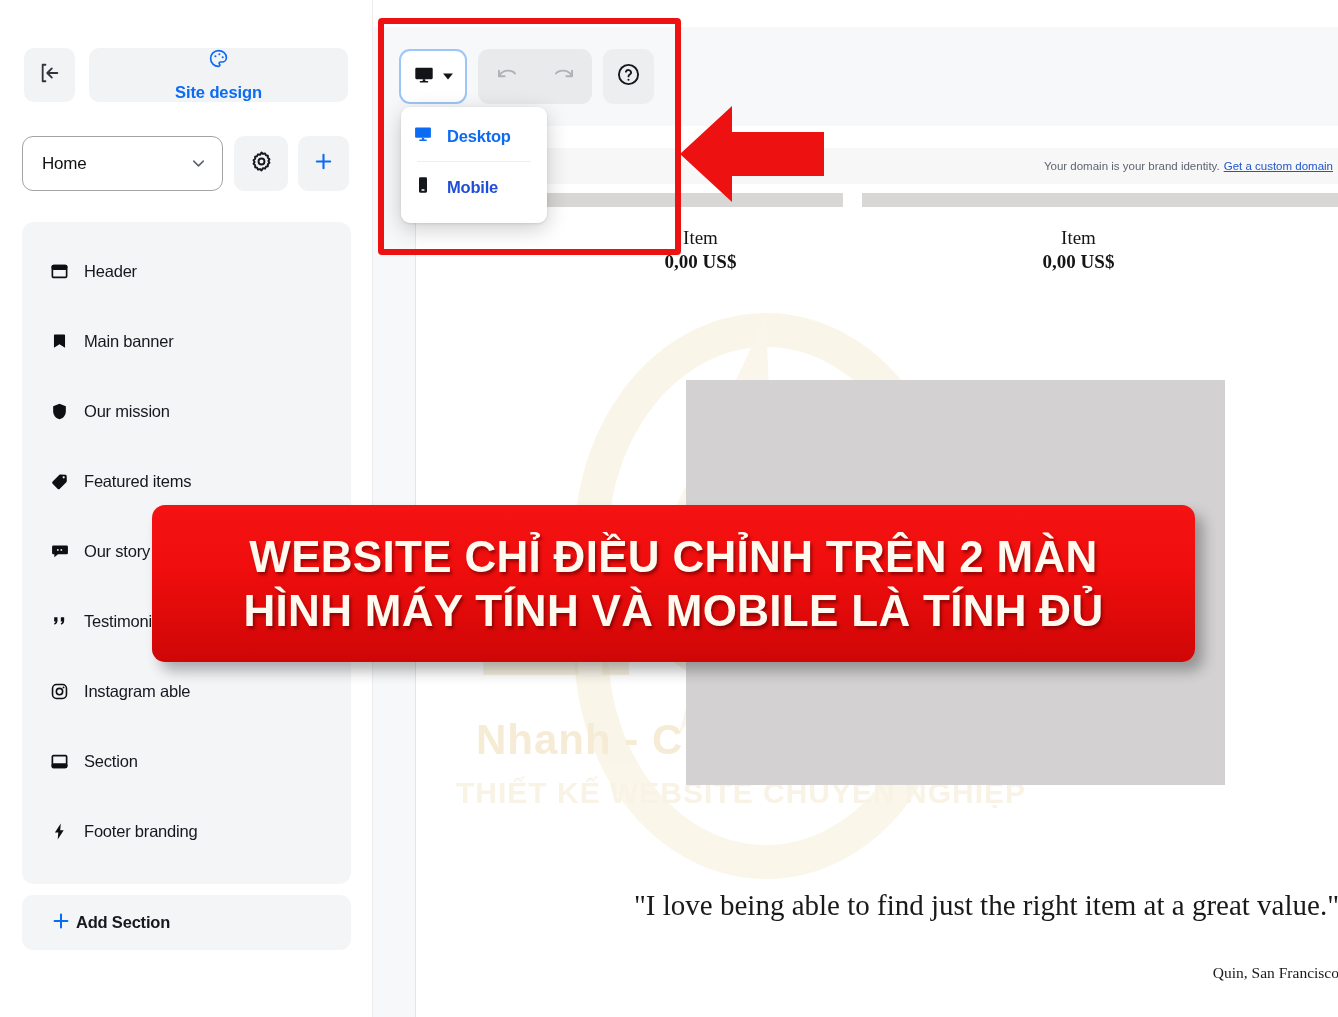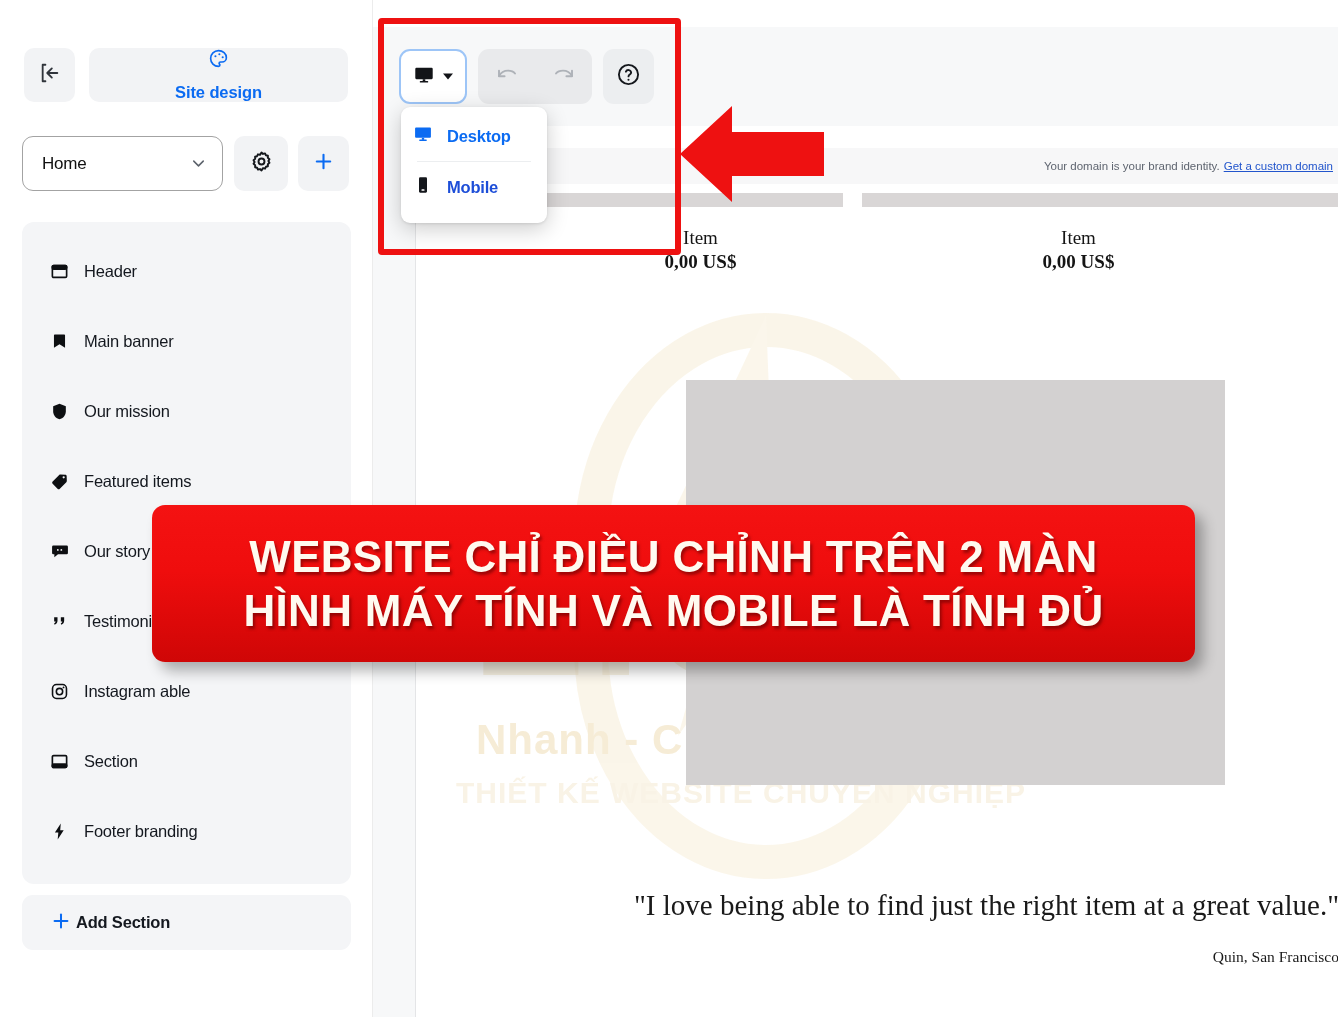--- a/index.html
+++ b/index.html
@@ -158,21 +158,21 @@
     position:absolute;left:270px;top:254px;width:539px;height:405px;
     background:#d3d1d1;
   }
 
   #testimonial{
     position:absolute;left:140px;top:760px;width:783px;
     font-family:"Liberation Serif", serif;color:#1a1a1a;
     text-align:right;padding-right:0;box-sizing:border-box;
   }
   #testimonial-quote{font-size:29px;line-height:38px;}
-  #testimonial-author{font-size:15.5px;margin-top:24px;}
+  #testimonial-author{font-size:15.5px;margin-top:40px;}
 
   
   #watermark{
     position:absolute;left:0;top:0;width:923px;height:891px;
     pointer-events:none;overflow:hidden;
   }
   #wm-light-text{
     position:absolute;left:55px;top:400px;width:700px;
     font-size:185px;font-weight:700;color:#f2e6cb;opacity:.55;
     letter-spacing:6px;font-family:"Liberation Sans", sans-serif;

